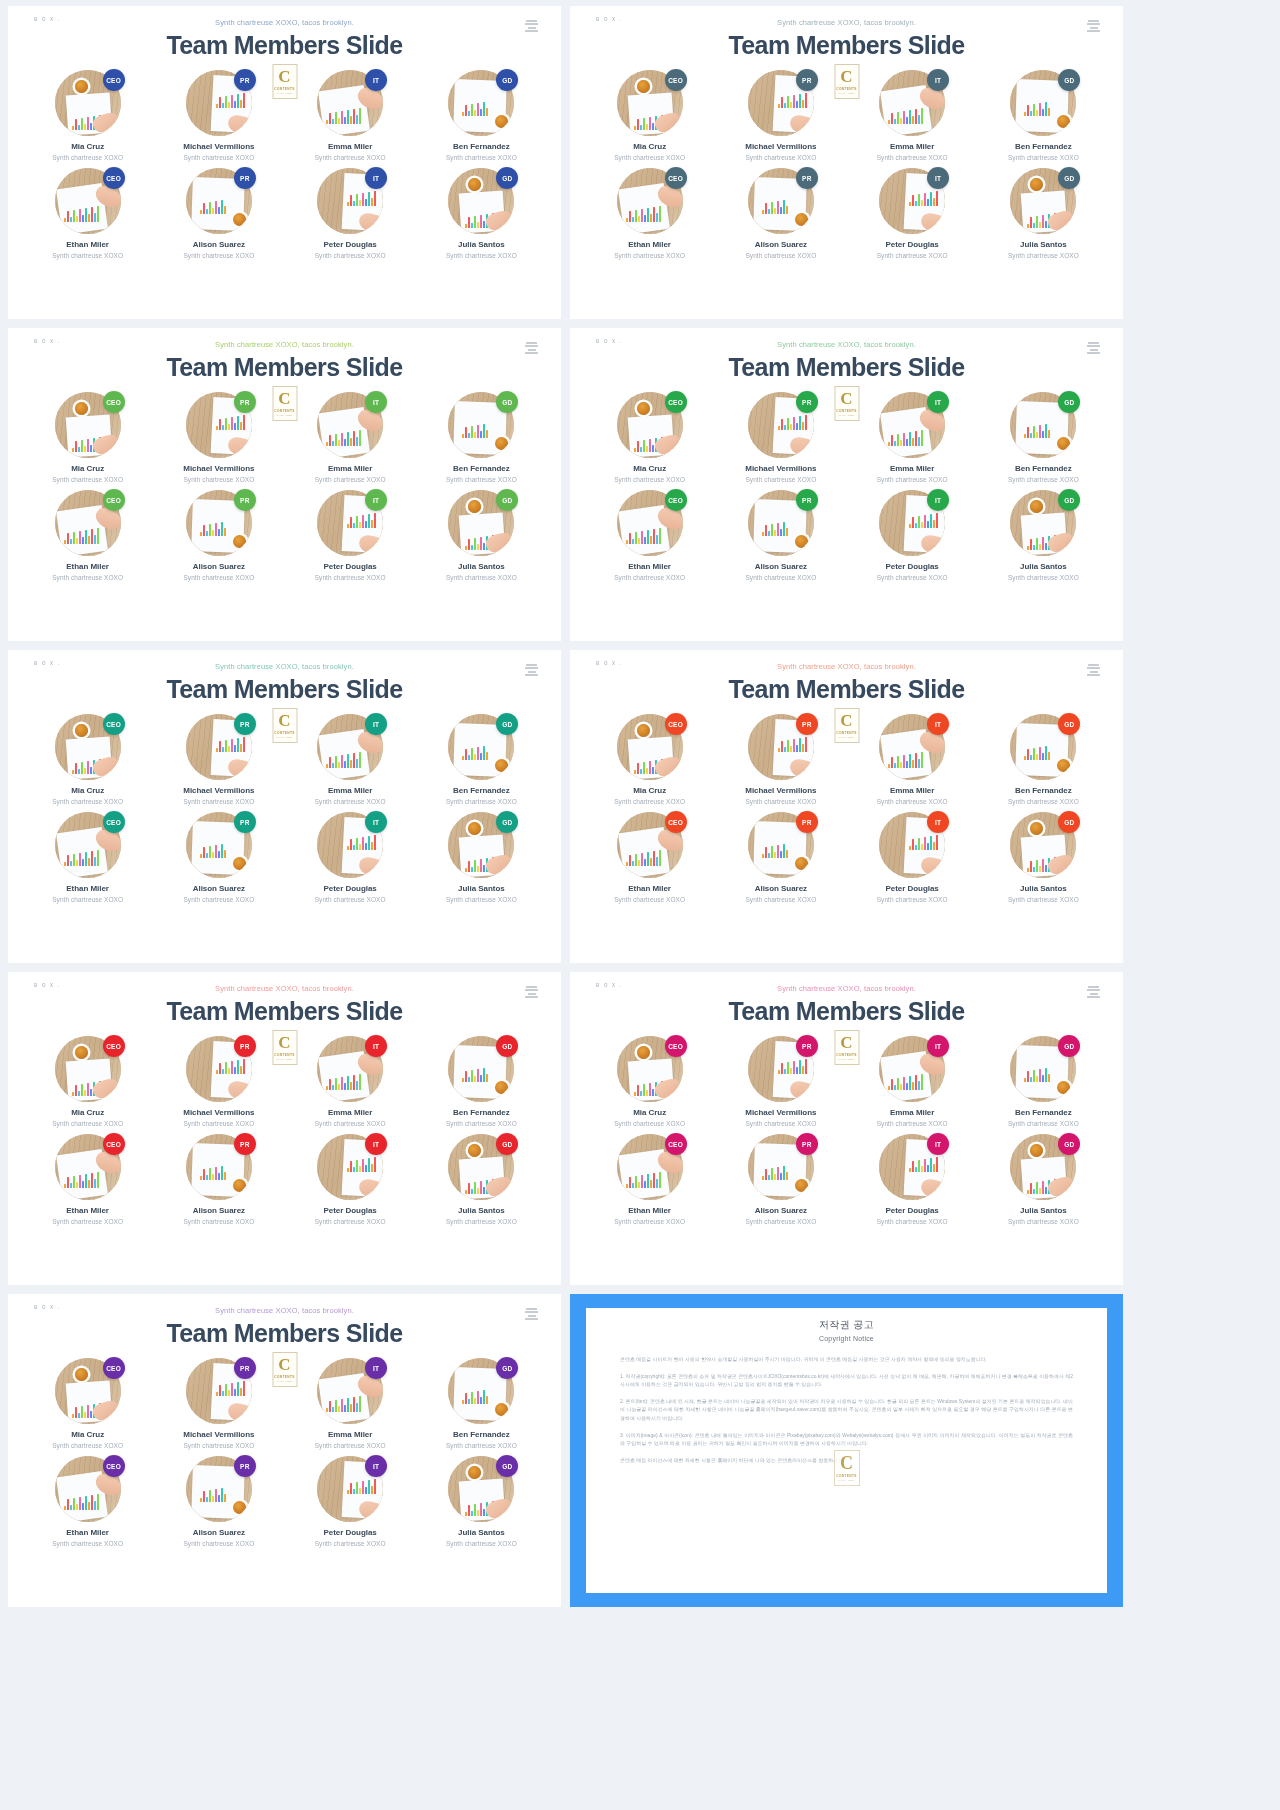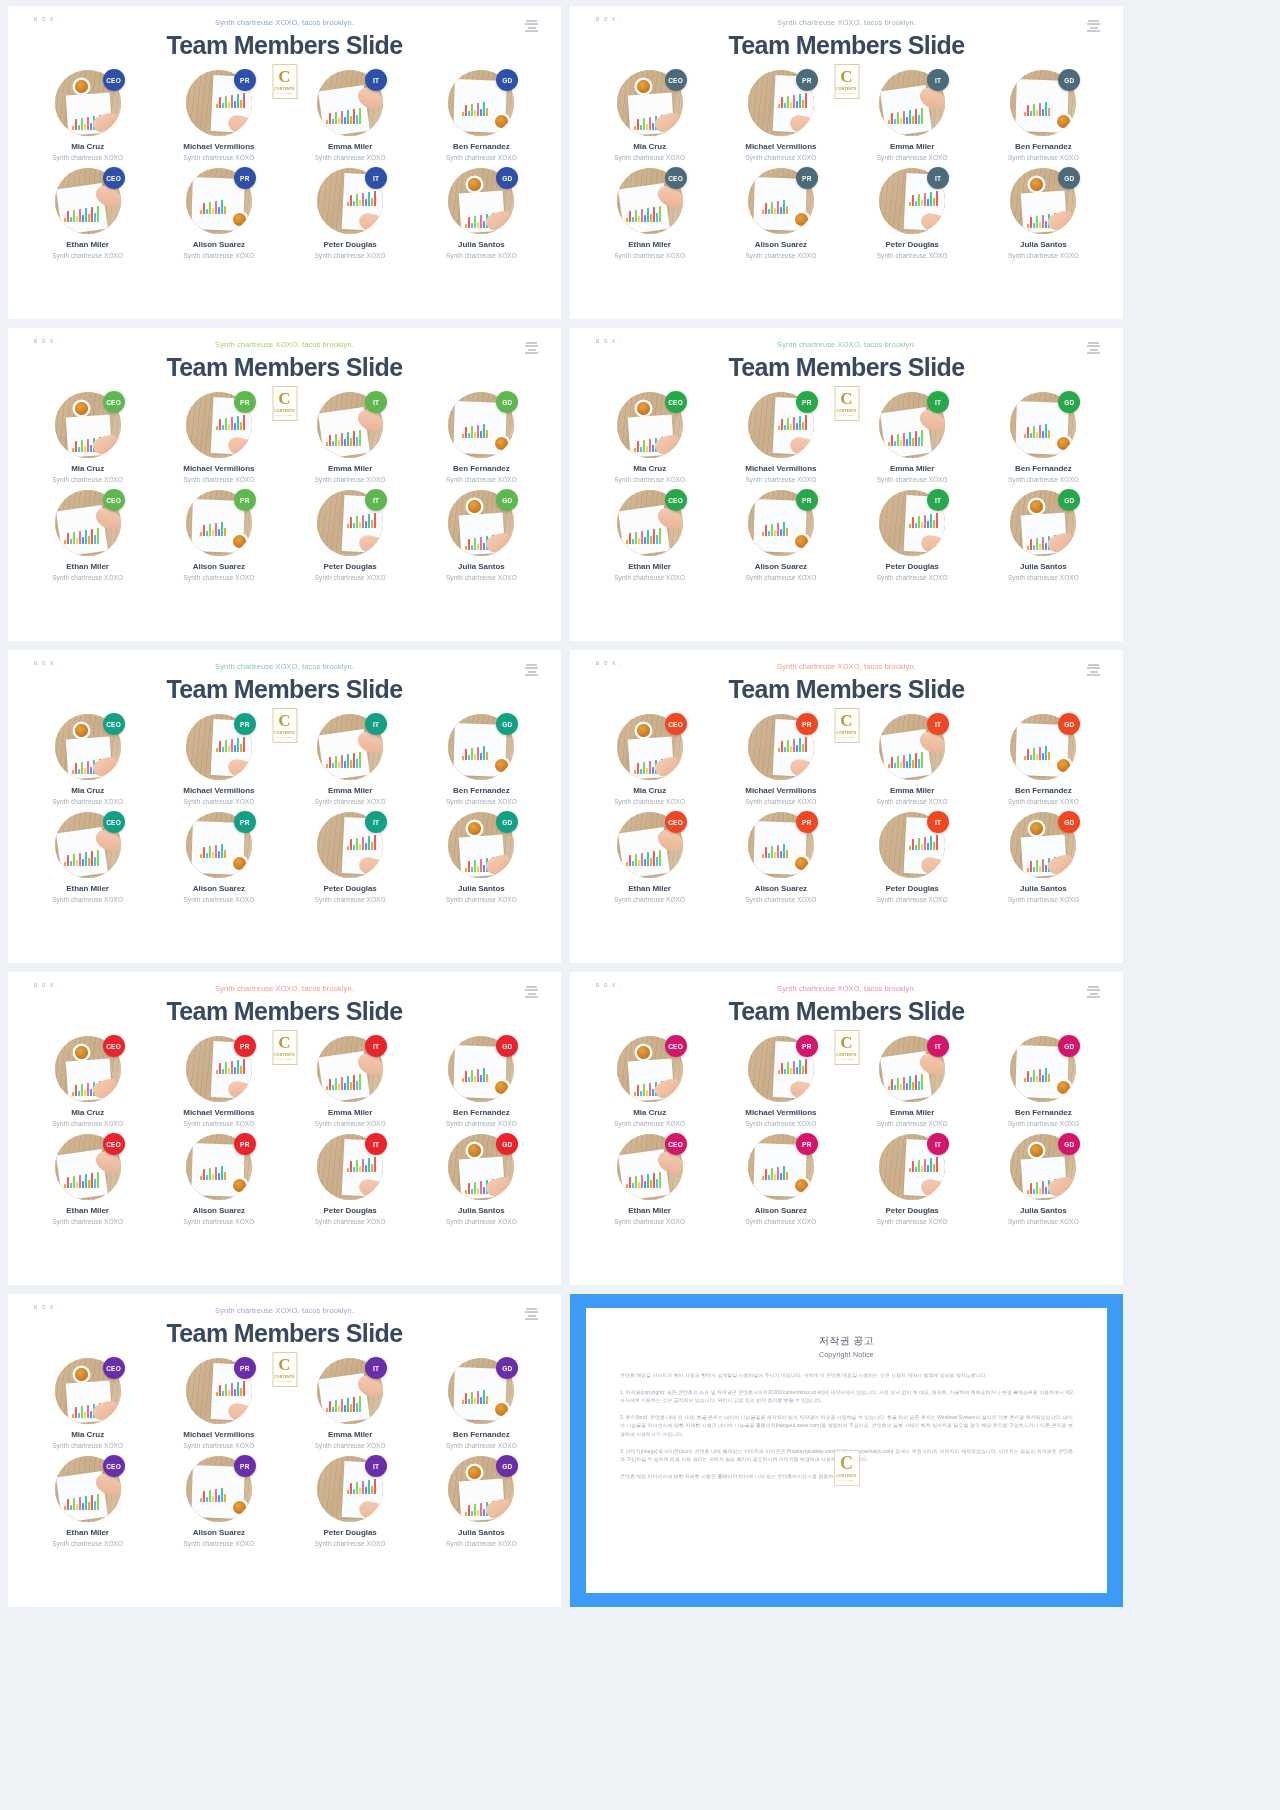--- a/index.html
+++ b/index.html
@@ -232,21 +232,21 @@
     width: 553px;
     height: 313px;
     background: #3d9bf5;
     padding: 14px 16px;
     position: relative;
   }
   .copyright-sheet {
     background: #ffffff;
     width: 100%;
     height: 100%;
-    padding: 26px 34px;
+    padding: 10px 34px;
     overflow: hidden;
     position: relative;
   }
   .cr-title {
     text-align: center;
     font-size: 10px;
     color: #4a5568;
     font-weight: 400;
     letter-spacing: 0.4px;
   }

